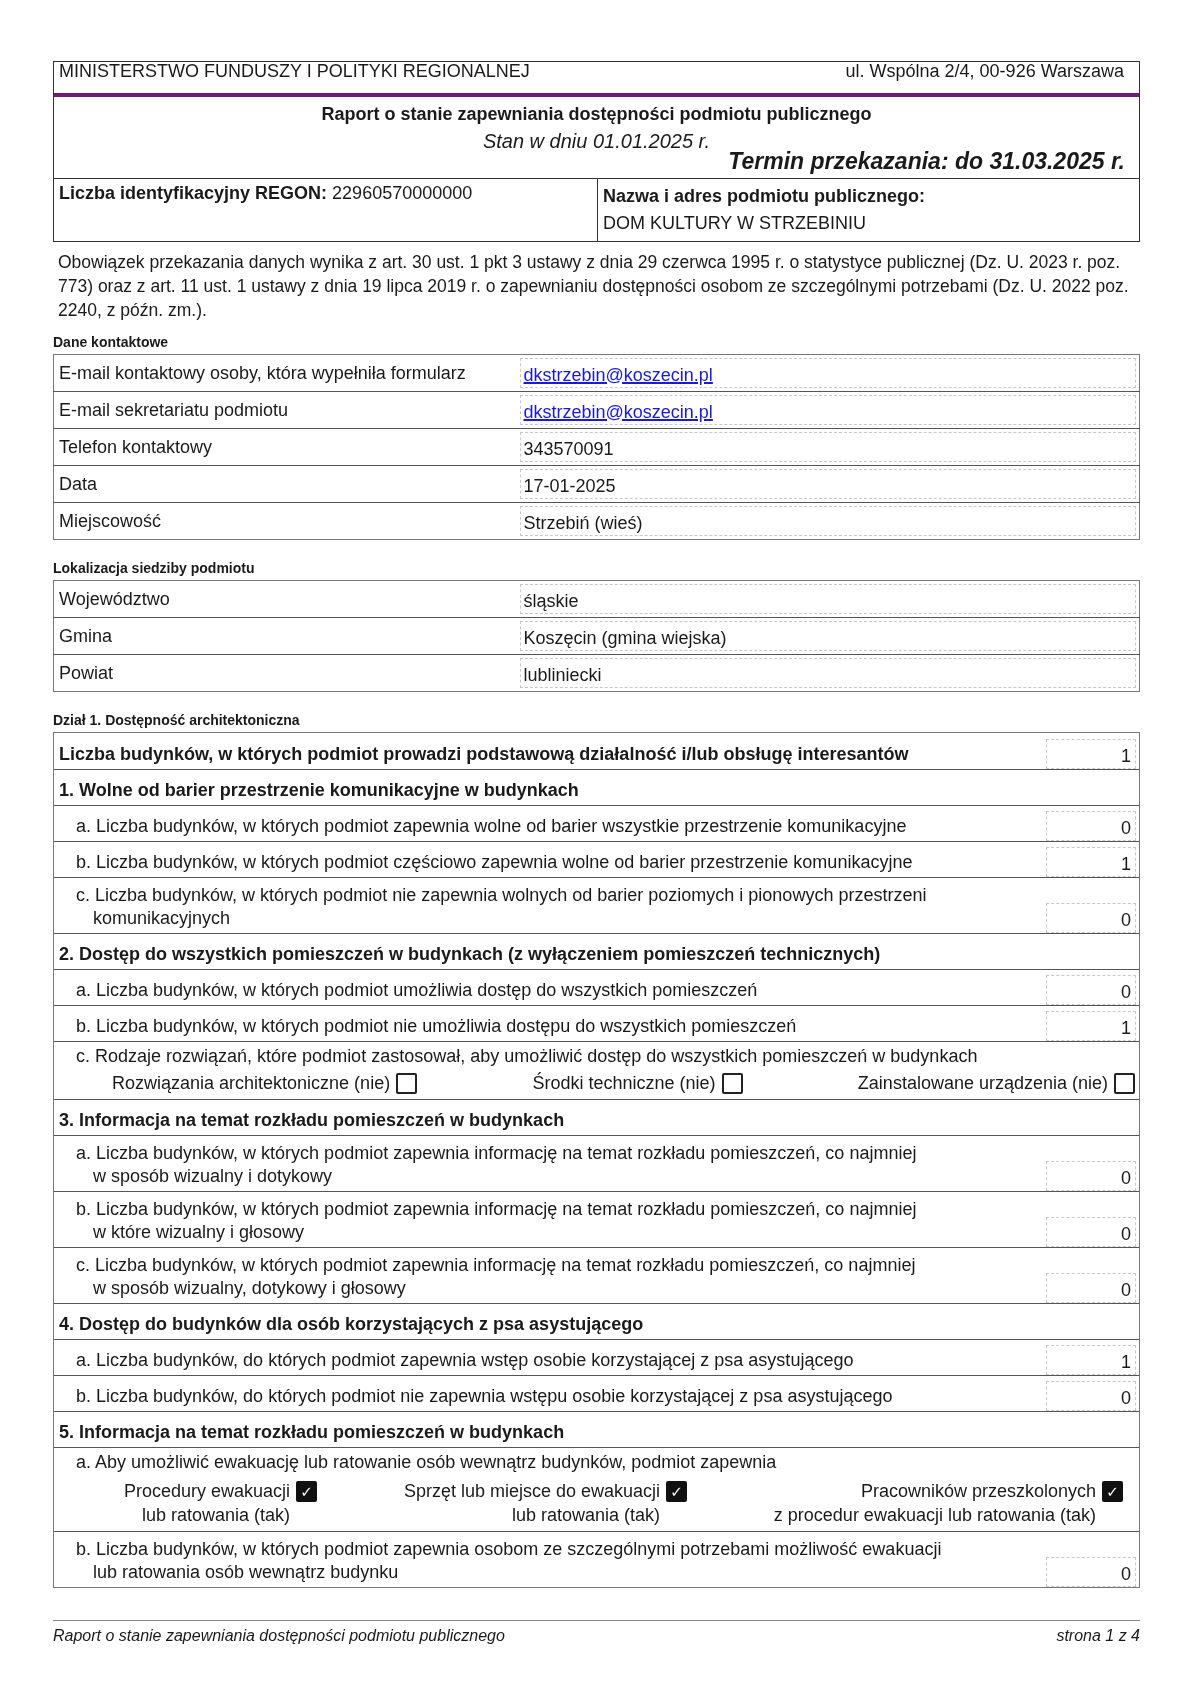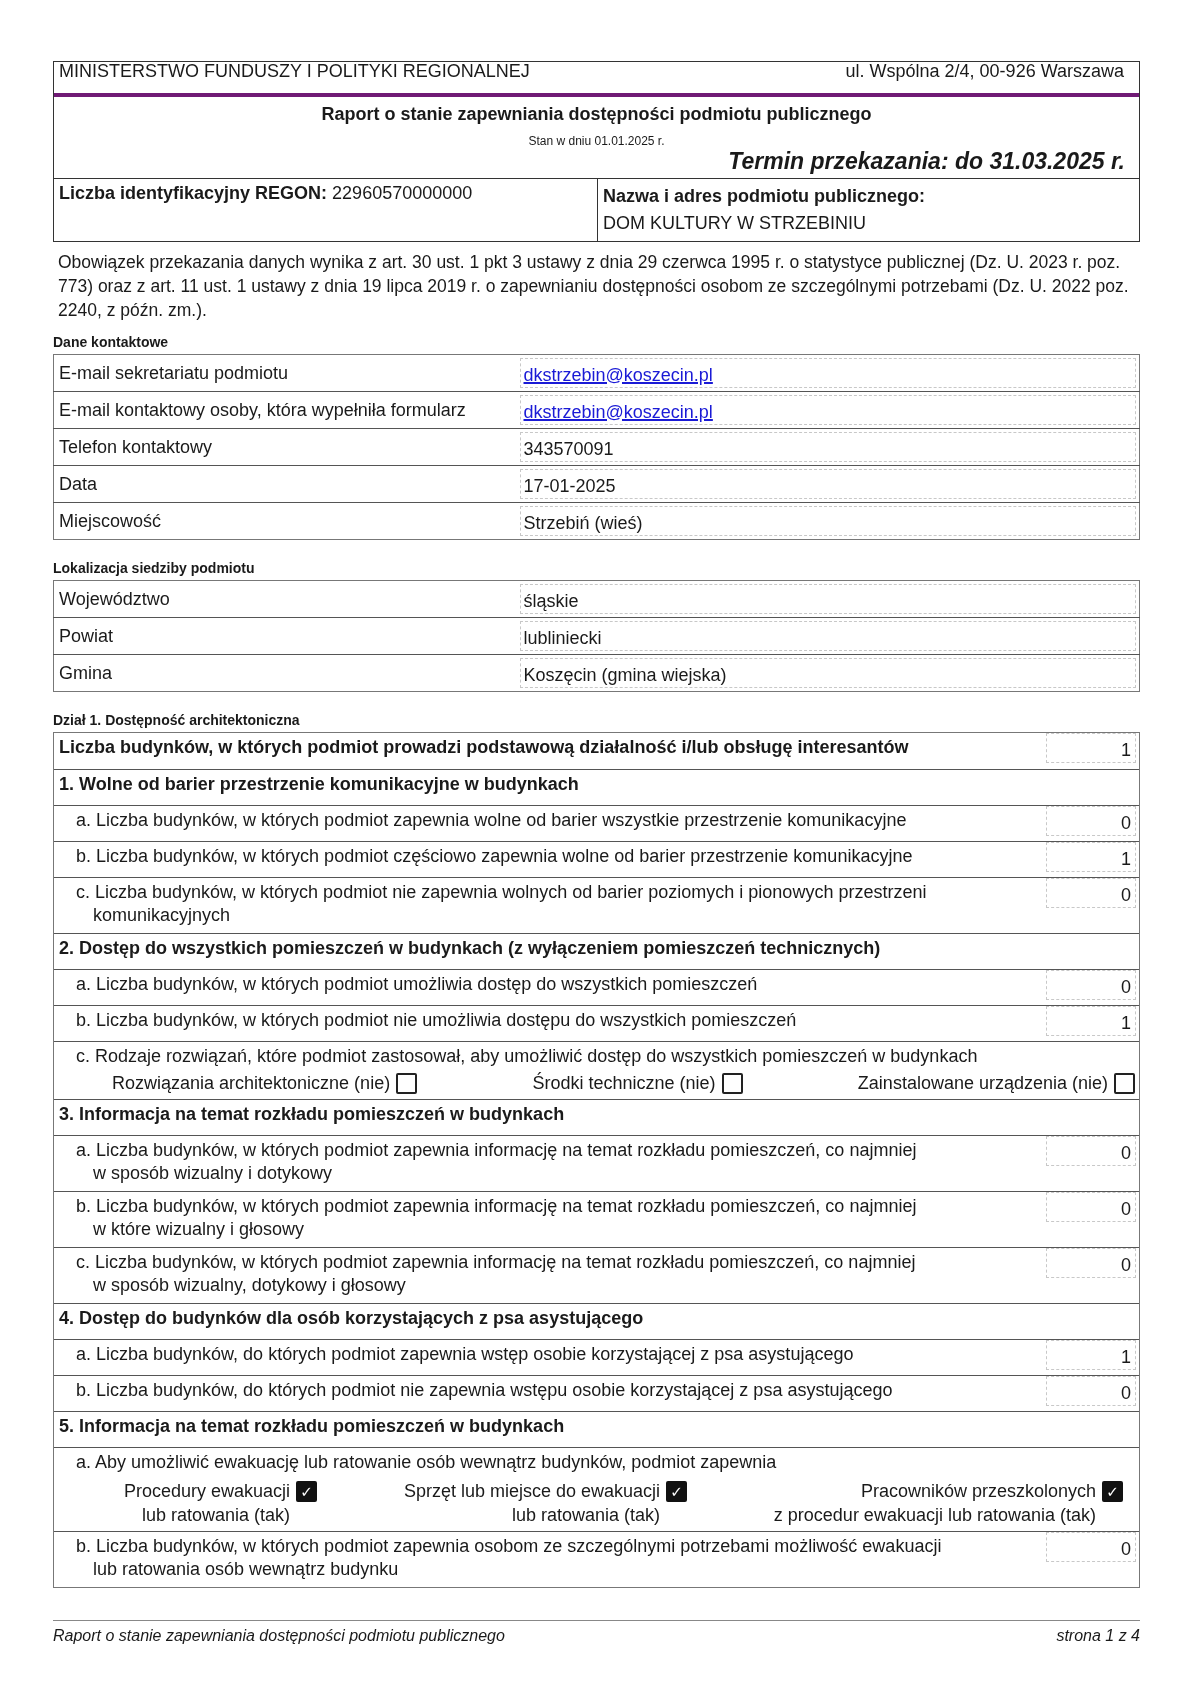--- a/index.html
+++ b/index.html
@@ -10,21 +10,21 @@
       font-size: 18px;
       position: relative;
     }
     .page { position: absolute; left: 53px; top: 61px; width: 1087px; }
 
     
     .hdr { border: 1px solid #333; }
     .hdr-row1 { display: flex; justify-content: space-between; padding: 4px 15px 17px 5px; border-bottom: 4px solid #701a75; height: 35px; align-items: center; }
     .hdr-row2 { border-bottom: 1px solid #333; text-align: center; padding-top: 4px; height: 82px; position: relative; }
     .hdr-title { font-weight: bold; font-size: 18px; line-height: 27px; }
-    .hdr-date { font-size: 12px; line-height: 27px; }
+    .hdr-date { font-size: 20px; line-height: 27px; font-style: italic; }
     .hdr-deadline { position: absolute; right: 14px; bottom: 3px; font-weight: bold; font-style: italic; font-size: 23px; }
     .hdr-row3 { display: flex; height: 62px; }
     .hdr-regon { width: 544px; border-right: 1px solid #333; padding: 4px 5px; }
     .hdr-regon b { font-weight: bold; }
     .hdr-name { flex: 1; padding: 4px 5px; line-height: 27px; }
     .hdr-name b { display: block; font-weight: bold; }
 
     .legal { padding: 8px 5px 0 5px; line-height: 24px; font-size: 17.5px; height: 82px; }
 
     .sec-title { font-weight: bold; font-size: 14px; margin-top: 20px; margin-bottom: 4px; padding-left: 0; }
@@ -32,21 +32,21 @@
     table.kv { width: 100%; border-collapse: collapse; border: 1px solid #777; }
     table.kv td { border-top: 1px solid #555; height: 36px; padding: 0; vertical-align: middle; }
     table.kv tr:first-child td { border-top: none; }
     table.kv td.k { width: 466px; padding-left: 5px; }
     table.kv td.v { padding: 3px 3px 3px 0; }
     .vbox { border: 1px dashed #c8c8c8; height: 30px; display: flex; align-items: center; padding-left: 3px; padding-top: 4px; }
     .vbox a { color: #1a1ad6; text-decoration: underline; text-decoration-thickness: 2px; }
 
     
     .d1 { border: 1px solid #777; }
-    .d1 .row { display: flex; align-items: flex-start; border-top: 1px solid #555; min-height: 36px; }
+    .d1 .row { display: flex; align-items: flex-end; border-top: 1px solid #555; min-height: 36px; }
     .d1 .row:first-child { border-top: none; }
     .d1 .lbl { flex: 1; padding: 3px 5px; line-height: 23px; }
     .d1 .lbl.bold { font-weight: bold; }
     .d1 .lbl.sub { padding-left: 22px; }
     .d1 .lbl.sub .cont { display: block; padding-left: 17px; }
     .d1 .num { width: 90px; margin-right: 3px; height: 30px; border: 1px dashed #c8c8c8; text-align: right; padding-right: 4px; padding-top: 6px; }
     .d1 .row.tall { min-height: 56px; }
 
     .opts { display: flex; justify-content: space-between; padding: 0 4px 4px 58px; line-height: 24px; }
     .opt { display: flex; align-items: center; }
@@ -86,29 +86,29 @@
       </div>
     </div>
   </div>
 
   <div class="legal">Obowiązek przekazania danych wynika z art. 30 ust. 1 pkt 3 ustawy z dnia 29 czerwca 1995 r. o statystyce publicznej (Dz. U. 2023 r. poz. 773) oraz z art. 11 ust. 1 ustawy z dnia 19 lipca 2019 r. o zapewnianiu dostępności osobom ze szczególnymi potrzebami (Dz. U. 2022 poz. 2240, z późn. zm.).</div>
 
   <div class="sec-title" style="margin-top:10px">Dane kontaktowe</div>
   <table class="kv">
     <tbody>
         <tr>
-      <td class="k">E-mail sekretariatu podmiotu</td>
+      <td class="k">E-mail kontaktowy osoby, która wypełniła formularz</td>
       <td class="v">
             <div class="vbox">
               <a>dkstrzebin@koszecin.pl</a>
             </div>
           </td>
     </tr>
     <tr>
-      <td class="k">E-mail kontaktowy osoby, która wypełniła formularz</td>
+      <td class="k">E-mail sekretariatu podmiotu</td>
       <td class="v">
             <div class="vbox">
               <a>dkstrzebin@koszecin.pl</a>
             </div>
           </td>
     </tr>
     <tr>
       <td class="k">Telefon kontaktowy</td>
       <td class="v">
             <div class="vbox">343570091</div>
@@ -132,29 +132,29 @@
   <div class="sec-title">Lokalizacja siedziby podmiotu</div>
   <table class="kv">
     <tbody>
         <tr>
       <td class="k">Województwo</td>
       <td class="v">
             <div class="vbox">śląskie</div>
           </td>
     </tr>
     <tr>
+      <td class="k">Gmina</td>
+      <td class="v">
+            <div class="vbox">Koszęcin (gmina wiejska)</div>
+          </td>
+    </tr>
+    <tr>
       <td class="k">Powiat</td>
       <td class="v">
             <div class="vbox">lubliniecki</div>
-          </td>
-    </tr>
-    <tr>
-      <td class="k">Gmina</td>
-      <td class="v">
-            <div class="vbox">Koszęcin (gmina wiejska)</div>
           </td>
     </tr>
   </tbody>
     </table>
 
   <div class="sec-title">Dział 1. Dostępność architektoniczna</div>
   <div class="d1">
     <div class="row">
       <div class="lbl bold">Liczba budynków, w których podmiot prowadzi podstawową działalność i/lub obsługę interesantów</div>
       <div class="num">1</div>

